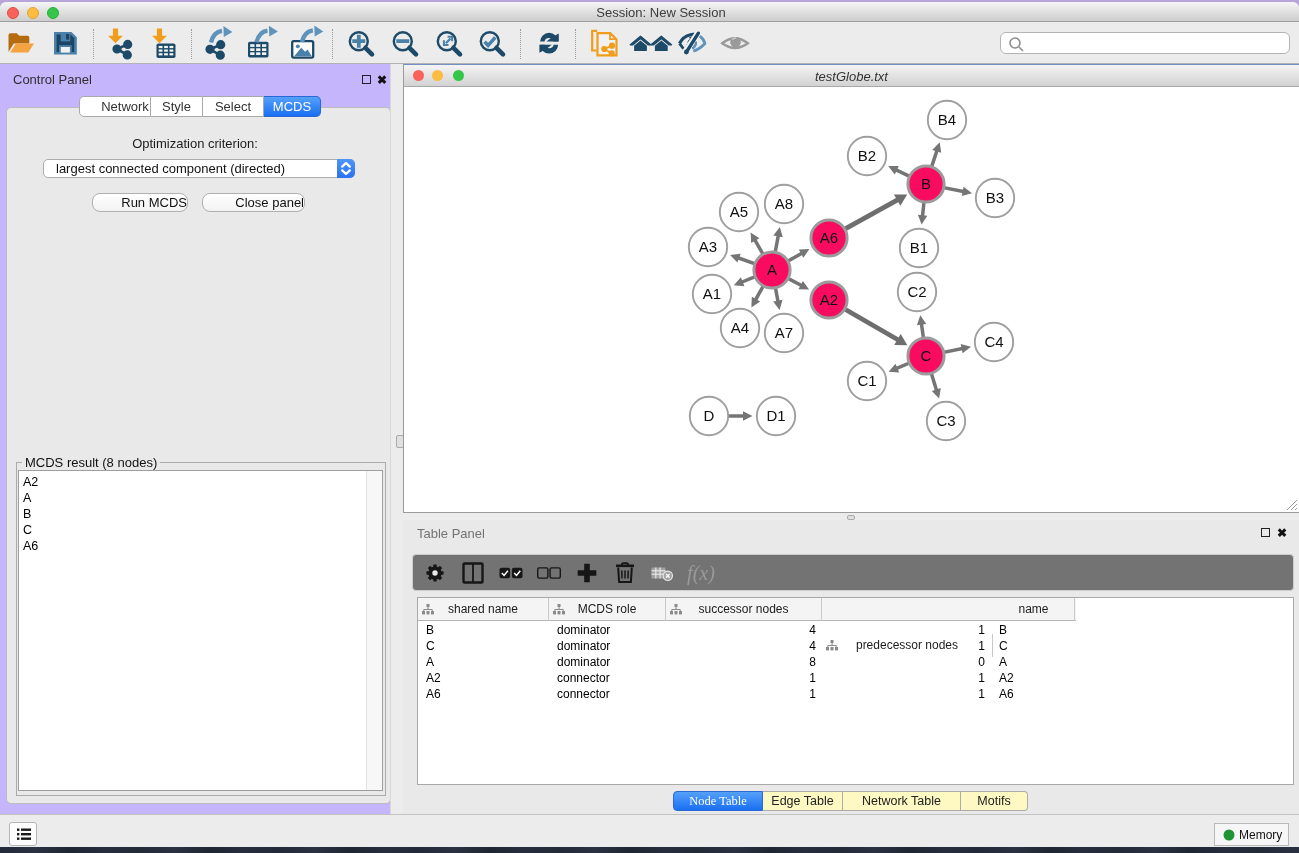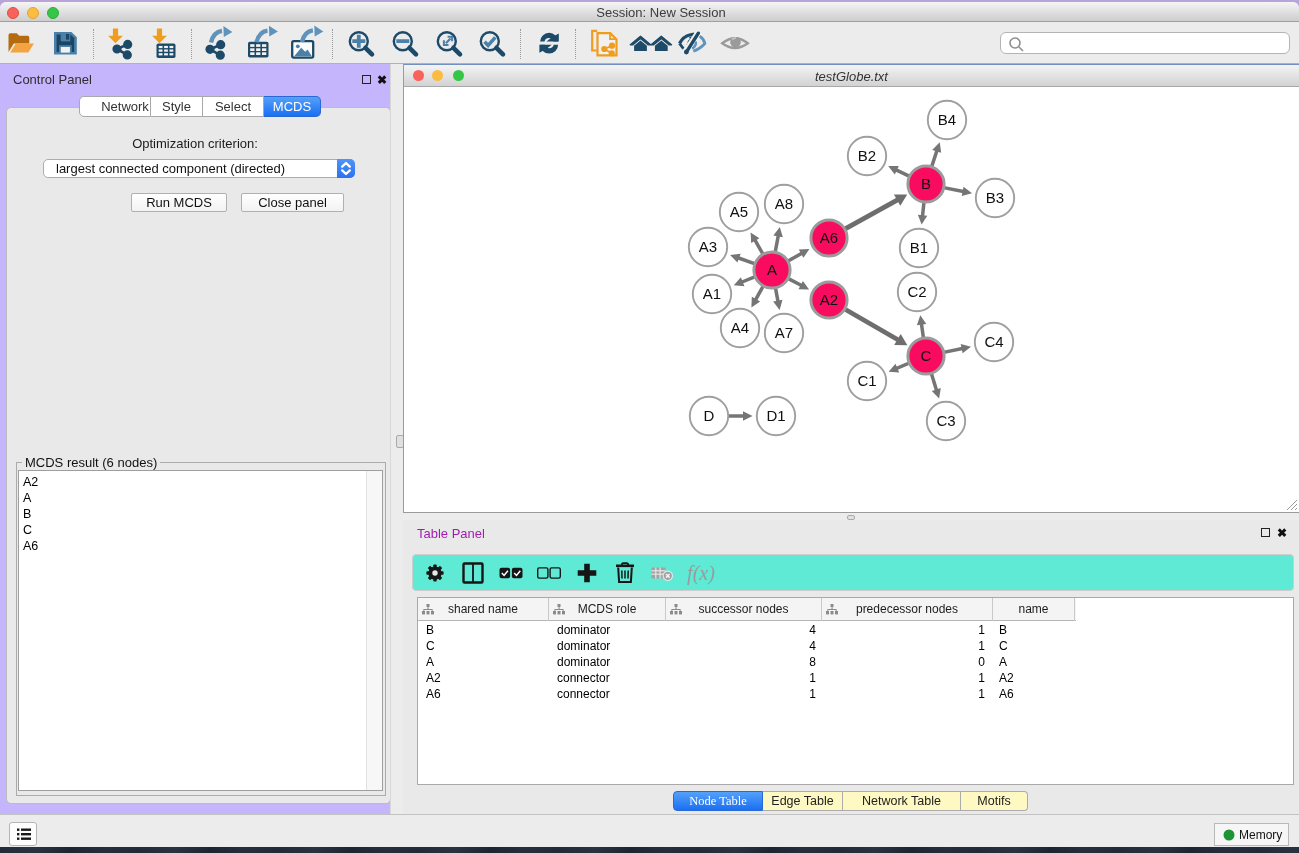--- a/index.html
+++ b/index.html
@@ -23,43 +23,43 @@
 #cptabs { position:absolute; top:32px; left:79px; height:21px; display:flex; font-size:13px; }
 #cptabs .tab { background:#fff; border:1px solid #a9a9a9; border-left:none; color:#333; display:flex; align-items:center; justify-content:center; }
 #cptabs .tab:first-child { border-left:1px solid #a9a9a9; border-radius:5px 0 0 5px; }
 #cptabs .tab:last-child { border-radius:0 5px 5px 0; }
 #cptabs .tab.sel { background:linear-gradient(#55a1f9,#1a6ff3); border-color:#2a68d5; color:#fff; }
 #cpcontent { position:absolute; top:43px; left:6px; width:385px; height:697px; background:#e9e9e9; border:1px solid #bcbcbc; border-radius:5px; }
 #optlabel { position:absolute; top:72px; left:0; width:390px; text-align:center; font-size:13px; color:#1c1c1c; }
 #combo { position:absolute; top:95px; left:43px; width:312px; height:19px; background:#fff; border:1px solid #adadad; border-radius:5px; }
 #combo .txt { position:absolute; left:12px; top:1px; font-size:13px; color:#111; }
 #combo .step { position:absolute; right:-1px; top:-1px; width:18px; height:19px; border-radius:0 5px 5px 0; background:linear-gradient(#4f94f8,#2a72f2); }
-.btn { position:absolute; height:19px; background:linear-gradient(#ffffff,#f2f2f2); border:1px solid #b0b0b0; border-radius:2px; font-size:13px; color:#111; text-align:center; line-height:17px;margin-left:39px; }
+.btn { position:absolute; height:19px; background:linear-gradient(#ffffff,#f2f2f2); border:1px solid #b0b0b0; border-radius:8px; font-size:13px; color:#111; text-align:right; line-height:17px; }
 #fieldset { position:absolute; top:398px; left:16px; width:370px; height:334px; border:1px solid #ababab; }
 #fieldset .legend { position:absolute; top:-8px; left:5px; background:#e9e9e9; padding:0 3px; font-size:13px; color:#111; }
 #mlist { position:absolute; top:406px; left:18px; width:365px; height:321px; background:#fff; border:1px solid #9e9e9e; font-size:12.5px; color:#000; }
 #mlist .it { padding-left:4px; height:15.9px; line-height:15.9px; }
 #mlist .sb { position:absolute; top:0; right:0; width:16px; height:100%; background:#f7f7f7; border-left:1px solid #e2e2e2; }
 
 #vdiv { position:absolute; top:62px; left:390px; width:14px; height:752px; background:#ececec; border-right:1px solid #a8a8a8; border-left:1px solid #d8d8d8; }
 #vdiv .hdl { position:absolute; top:371px; left:5px; width:8px; height:13px; background:#e0e0e0; border:1px solid #aaa; border-radius:2px; }
 
 #netwin { position:absolute; top:62px; left:403px; width:897px; height:449px; border:1px solid #9b9b9b; border-top:1px solid #7291c2; background:#fff; }
 #netwin .wtb { position:absolute; top:0; left:0; width:100%; height:22px; background:linear-gradient(#f4f4f4,#d2d2d2); border-bottom:1px solid #a8a8a8; }
 #netwin .wtb .t { position:absolute; width:100%; text-align:center; top:4px; font-size:13px; color:#333;font-style:italic; }
 .tl2 { position:absolute; top:5px; width:11px; height:11px; border-radius:50%; }
 #graph { position:absolute; top:22px; left:0; }
 #grip { position:absolute; right:2px; bottom:2px; width:12px; height:12px; }
 
 #hdiv { position:absolute; top:511px; left:403px; width:896px; height:7px; background:#ececec; }
 #hdiv .hdl { position:absolute; left:444px; top:1.5px; width:8px; height:5px; background:#e0e0e0; border:1px solid #aaa; border-radius:2px; }
 
 #tpanel { position:absolute; top:518px; left:403px; width:896px; height:294px; background:#e9e9e9; }
-#tpanel .hdr { position:absolute; top:6px; left:14px; font-size:13px; color:#a21caf; }
-#ttool { position:absolute; top:34px; left:9px; width:882px; height:37px; background:#5eead4; border:1px solid #cdcdcd; border-radius:4px; }
+#tpanel .hdr { position:absolute; top:6px; left:14px; font-size:13px; color:#737373; }
+#ttool { position:absolute; top:34px; left:9px; width:882px; height:37px; background:#737373; border:1px solid #cdcdcd; border-radius:4px; }
 #ttable { position:absolute; top:77px; left:14px; width:877px; height:188px; background:#fff; border:1px solid #a9a9a9; font-size:12px; }
 #thead { position:absolute; top:0; left:0; width:658px; height:23px; background:#f4f4f4; border-bottom:1px solid #b5b5b5; }
 #thead .col { position:absolute; top:0; height:23px; border-right:1px solid #c9c9c9; }
 #thead .lbl { position:absolute; top:4px; width:100%; text-align:center; color:#1c1c1c; }
 .trow { position:absolute; left:0; width:860px; height:16px; line-height:16px; color:#000; }
 .trow span { position:absolute; }
 #btabs { position:absolute; top:271px; left:270px; height:20px; display:flex; font-size:12.5px; }
 #btabs .tab { background:#fef9c3; border:1px solid #ababab; border-left:none; color:#222; display:flex; align-items:center; justify-content:center; }
 #btabs .tab:first-child { border-left:1px solid #ababab; border-radius:4px 0 0 4px;font-family:Liberation Serif, serif; }
 #btabs .tab:last-child { border-radius:0 4px 4px 0; }
@@ -231,21 +231,21 @@
     <div id="combo">
       <div class="txt">largest connected component (directed)</div>
       <div class="step"><svg width="18" height="19">
             <path d="M 5.2 7.6 L 9 4 L 12.8 7.6" fill="none" stroke="#fff" stroke-width="2.3" stroke-linecap="round" stroke-linejoin="round"></path>
             <path d="M 5.2 11.4 L 9 15 L 12.8 11.4" fill="none" stroke="#fff" stroke-width="2.3" stroke-linecap="round" stroke-linejoin="round"></path>
           </svg></div>
     </div>
     <div class="btn" style="top:129px; left:92px; width:96px;">Run MCDS</div>
     <div class="btn" style="top:129px; left:202px; width:103px;">Close panel</div>
     <div id="fieldset">
-        <div class="legend">MCDS result (6 nodes)</div>
+        <div class="legend">MCDS result (8 nodes)</div>
       </div>
     <div id="mlist">
       <div class="sb"></div>
       <div class="it" style="margin-top:4px;">A2</div>
       <div class="it">A</div>
       <div class="it">B</div>
       <div class="it">C</div>
       <div class="it">A6</div>
     </div>
   </div>
@@ -436,21 +436,21 @@
                 <g fill="#8a8a8a">
                   <rect x="4.5" y="0" width="3" height="3"></rect>
                   <rect x="0" y="7" width="3" height="3.4"></rect>
                   <rect x="4.5" y="7" width="3" height="3.4"></rect>
                   <rect x="9" y="7" width="3" height="3.4"></rect>
                   <path d="M5.7 3 h0.9 v2 h4 v2 h-0.9 v-1.1 h-7.4 v1.1 h-0.9 v-2 h4 z"></path>
                 </g>
               </svg></span>
             <div class="lbl">successor nodes</div>
           </div>
-          <div class="col" style="left:404px;width:171px;">
+          <div class="col" style="left:404px;width:171px;margin-top:36px;">
             <span style="position:absolute;left:4px;top:6px;"><svg width="12" height="11" viewBox="0 0 12 11">
                 <g fill="#8a8a8a">
                   <rect x="4.5" y="0" width="3" height="3"></rect>
                   <rect x="0" y="7" width="3" height="3.4"></rect>
                   <rect x="4.5" y="7" width="3" height="3.4"></rect>
                   <rect x="9" y="7" width="3" height="3.4"></rect>
                   <path d="M5.7 3 h0.9 v2 h4 v2 h-0.9 v-1.1 h-7.4 v1.1 h-0.9 v-2 h4 z"></path>
                 </g>
               </svg></span>
             <div class="lbl">predecessor nodes</div>

